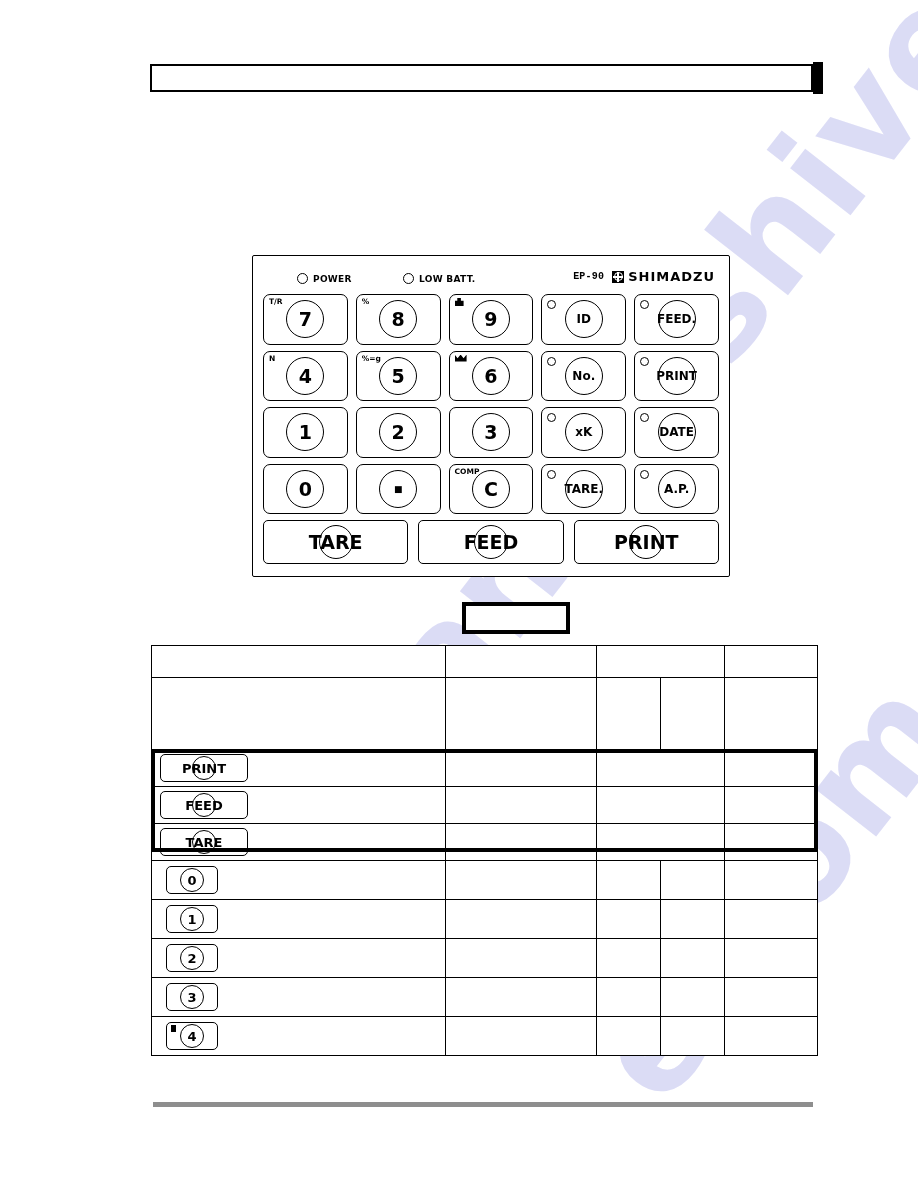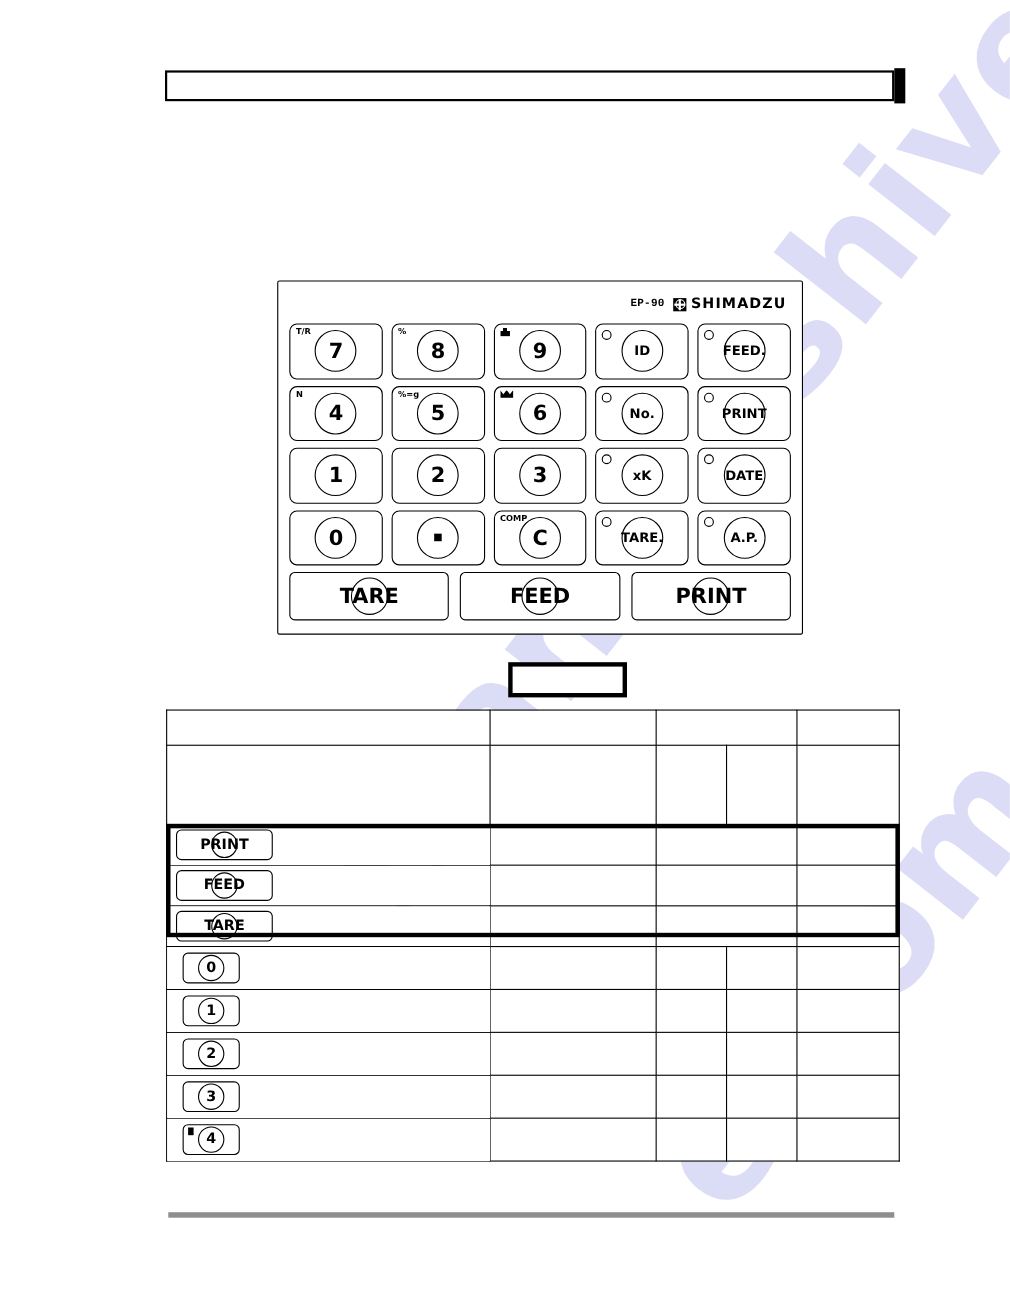--- a/index.html
+++ b/index.html
@@ -212,20 +212,30 @@
 </div>
 
 <div id="page">
 
   <div id="header-band"></div>
   <div id="header-tab"></div>
 
   <div id="keypad">
     <div id="keypad-inner">
 
+      <div class="lamp-row">
+        <div class="lamp" id="lamp-power">
+          <span class="bulb"></span>
+          <span class="lbl">POWER</span>
+        </div>
+        <div class="lamp" id="lamp-lowbatt">
+          <span class="bulb"></span>
+          <span class="lbl">LOW BATT.</span>
+        </div>
+      </div>
 
       <div class="brand">
         <span class="model">EP-90</span>
         <span class="logo">
           <span class="logomark">
               <i></i>
             </span>
           <span class="wordmark">SHIMADZU</span>
         </span>
       </div>

